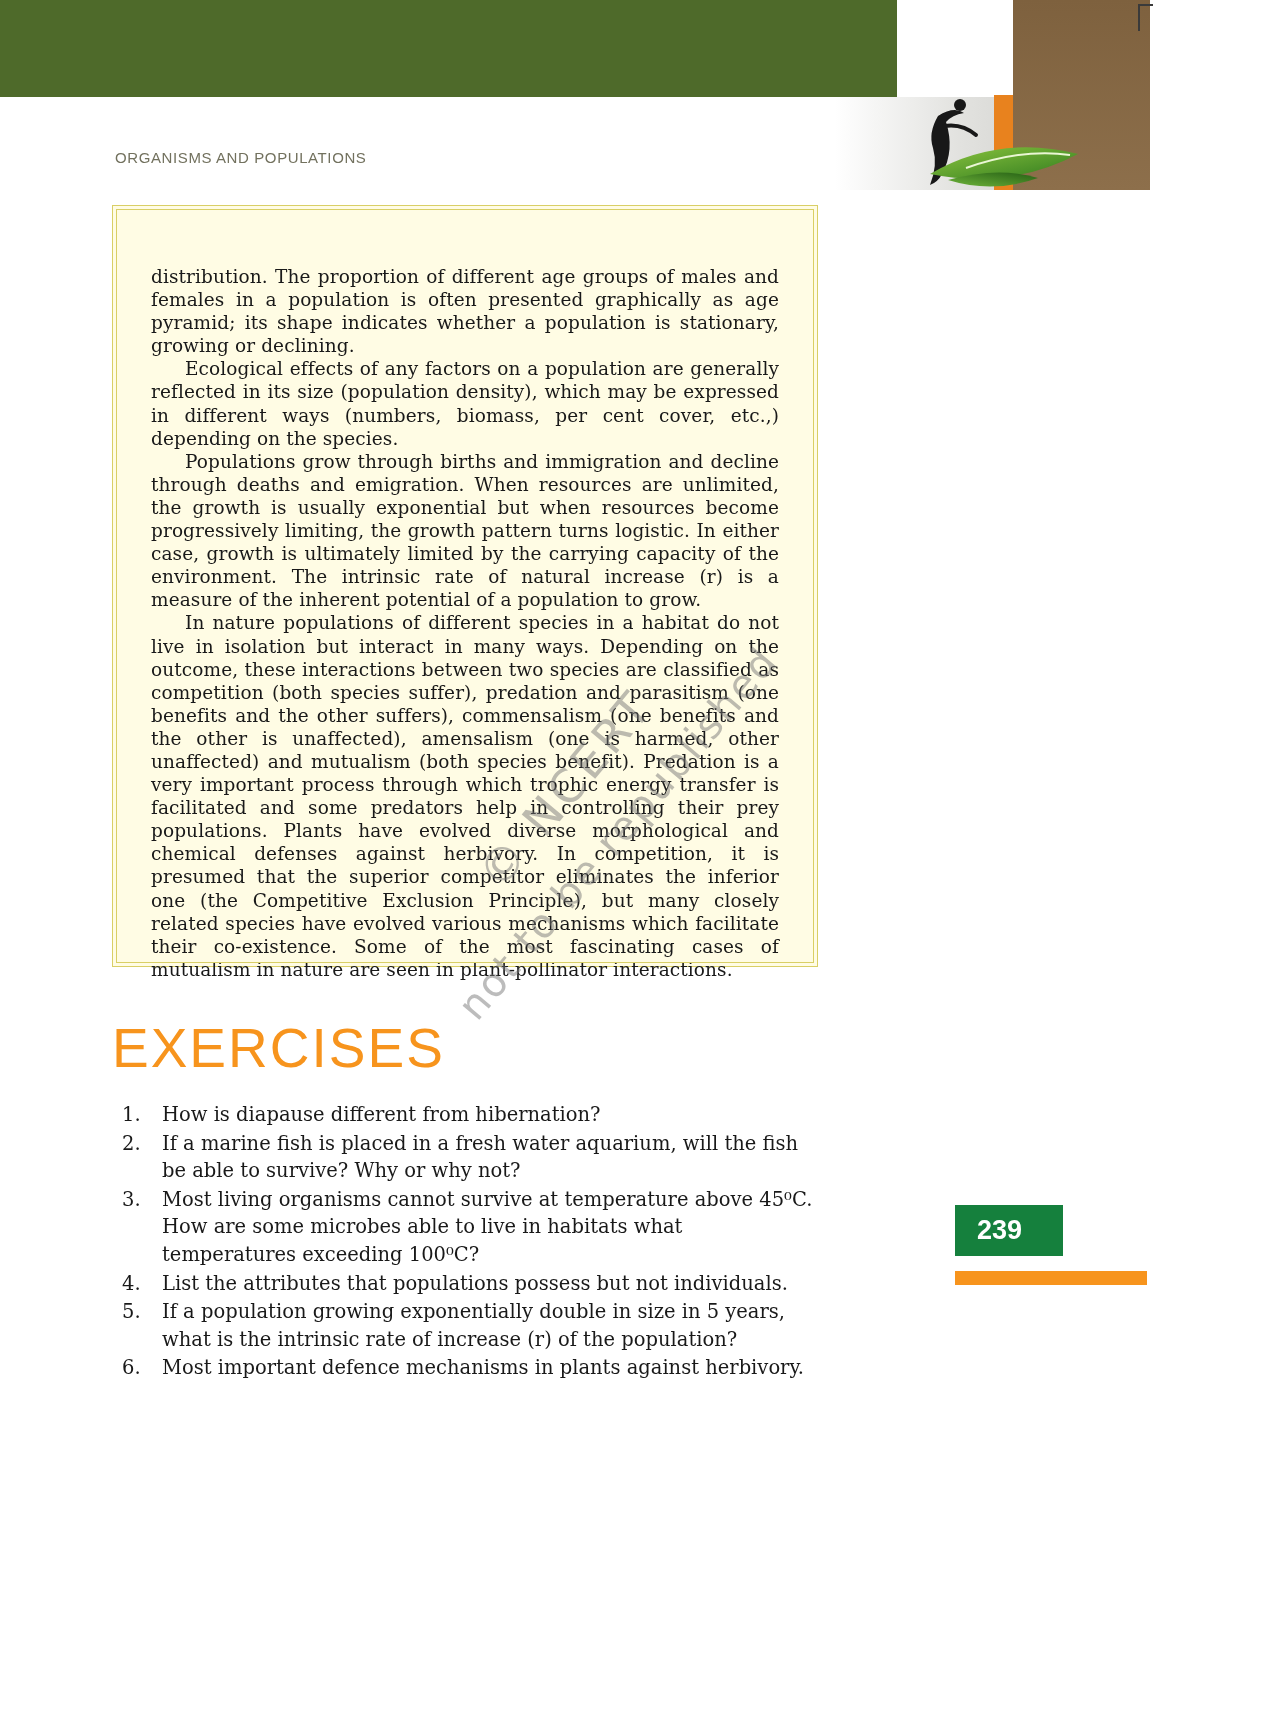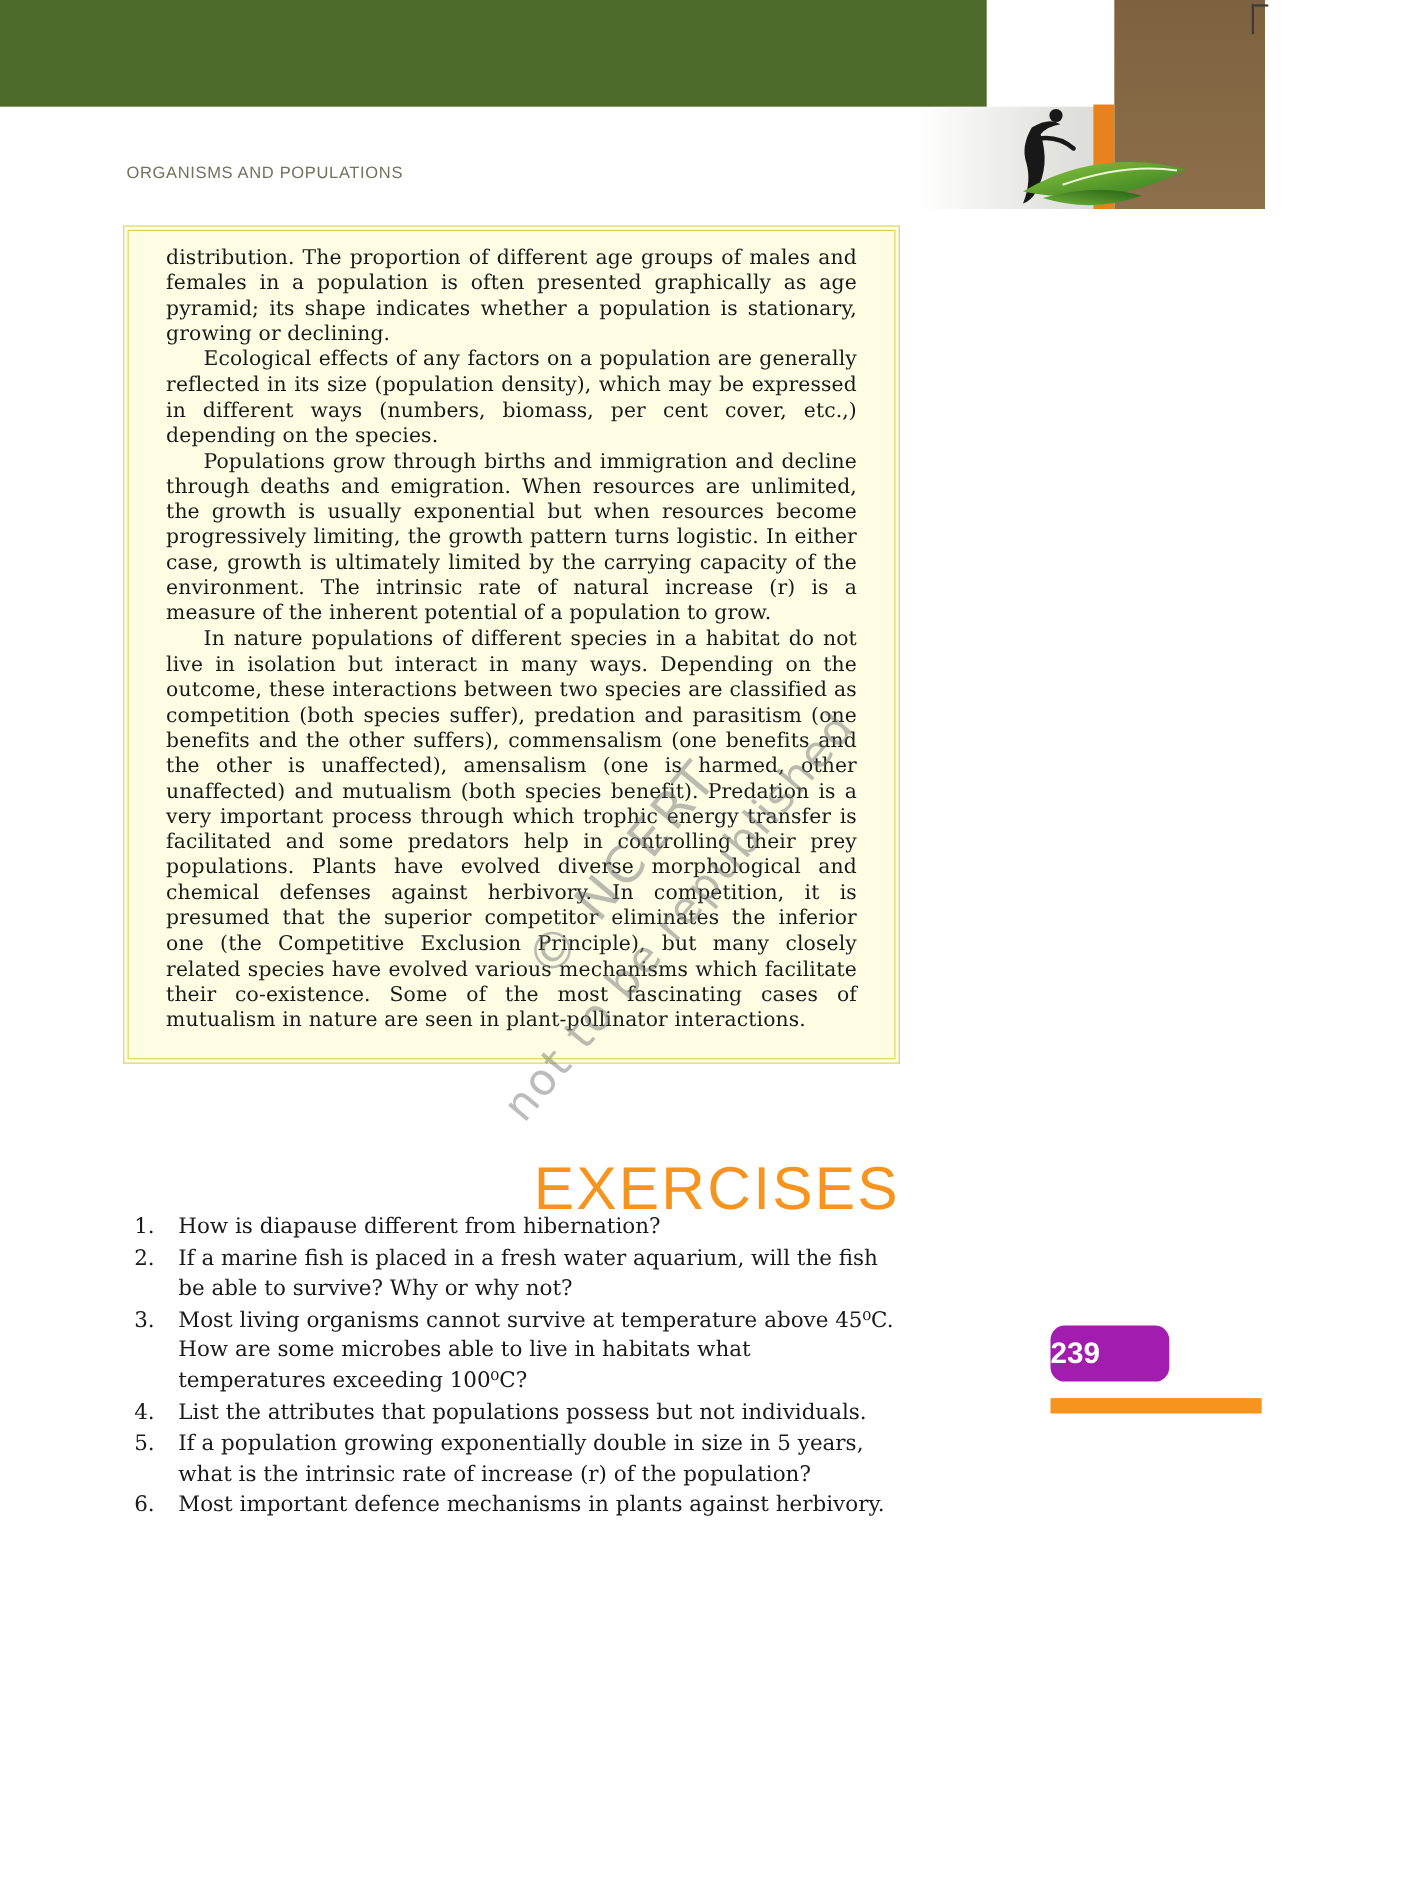--- a/index.html
+++ b/index.html
@@ -64,20 +64,21 @@
   .content-box {
     position:absolute; left:112px; top:205px;
     width:706px; height:762px;
     background:#fffce4;
     border:1px solid #d9cf66;
     outline:1px solid #d9cf66;
     outline-offset:-5px;
   }
   .box-inner {
     padding:17px 38px 0 38px;
+    margin-top:42px;
   }
   .box-inner p {
     font-size:18.5px;
     line-height:23.1px;
     text-align:justify;
     color:#191919;
     letter-spacing:0.1px;
   }
   .box-inner p.indent { text-indent:34px; }
 
@@ -92,23 +93,23 @@
     pointer-events:none;
     z-index:5;
     color:rgba(115,115,115,0.48);
     font-family:"DejaVu Sans", sans-serif;
   }
   .watermark .wm1 { font-size:46px; letter-spacing:4px; }
   .watermark .wm2 { font-size:40px; letter-spacing:2px; }
 
   
   .exercises-heading {
-    position:absolute; left:112px; top:1048px;
+    position:absolute; left:112px; top:1016px;
     width:706px;
-    text-align:right;
+    text-align:left;
     font-family:"Liberation Sans", sans-serif;
     font-weight:500;
     font-size:55px;
     letter-spacing:2px;
     color:#f7941d;
   }
 
   .exercise-list {
     position:absolute; left:122px; top:1101px;
     width:692px;
@@ -121,27 +122,27 @@
     color:#191919;
     margin-bottom:1px;
   }
   .exercise-item .num { }
   .exercise-item .txt { text-align:left; }
 
   
   .page-number-box {
     position:absolute; left:955px; top:1205px;
     width:108px; height:51px;
-    background:#a21caf;
+    background:#15803d;
     color:#ffffff;
     font-family:"Liberation Sans", sans-serif;
     font-weight:700;
     font-size:27px;
     display:flex; align-items:center;
-    border-radius:13px;
+    padding-left:22px;
   }
   .orange-bar {
     position:absolute; left:955px; top:1271px;
     width:192px; height:14px;
     background:#f7941d;
   }
 
   
   .footer {
     position:absolute; left:0; top:1561px;

